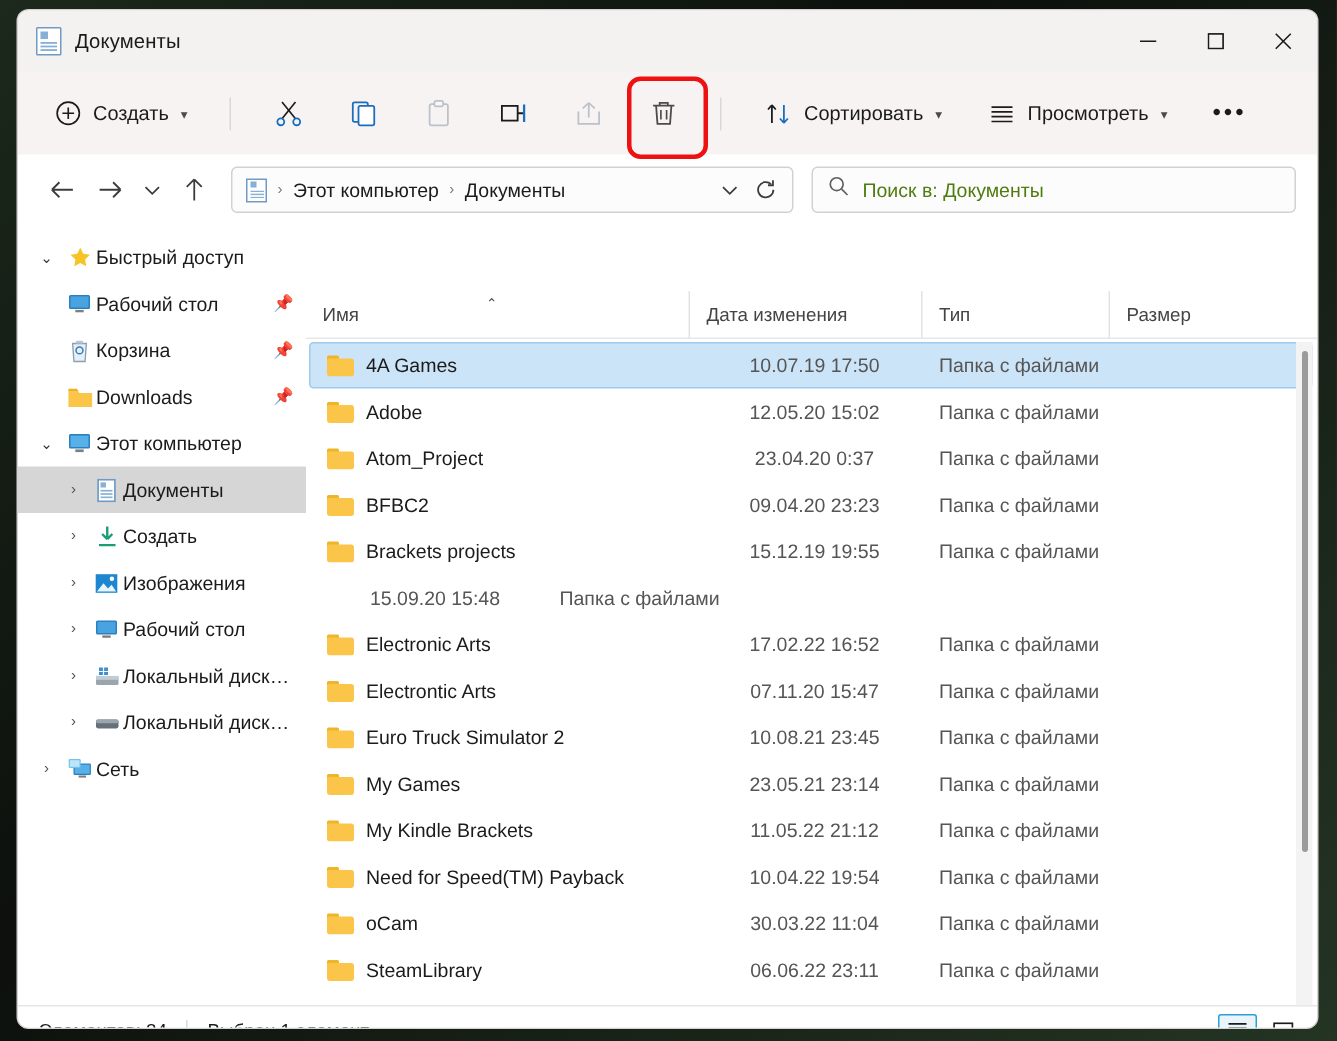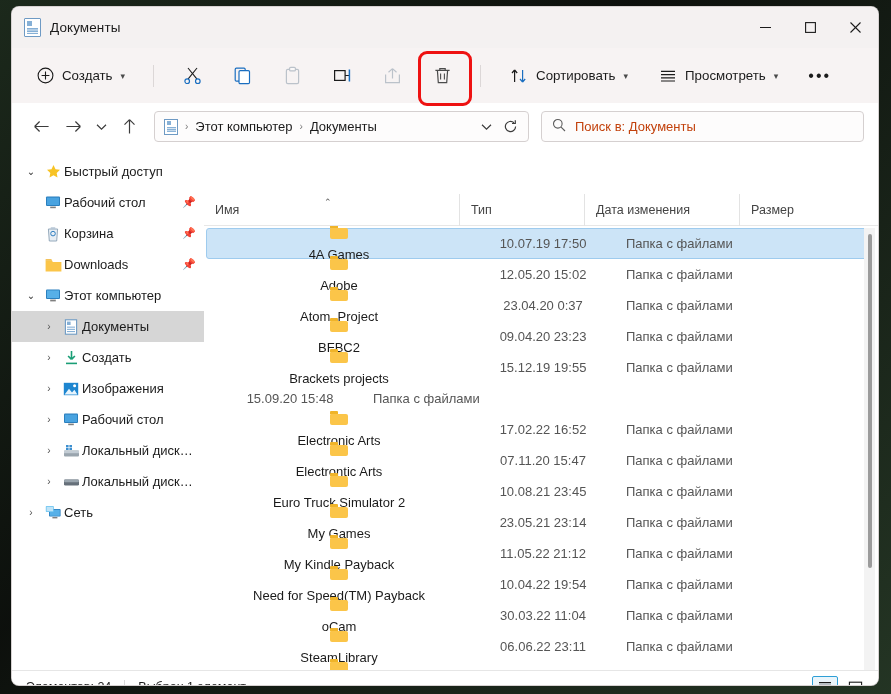--- a/index.html
+++ b/index.html
@@ -150,21 +150,21 @@
   .searchbox {
     width: 323px; height: 31px;
     border: 1px solid #d5d0d0;
     border-radius: 4px;
     background: #fdfcfc;
     display: flex; align-items: center;
     gap: 9px; padding: 0 10px;
     margin-left: 10px;
     flex: none;
   }
-  .search-ph { font-size: 13px; color: #c2410c; }
+  .search-ph { font-size: 13px; color: #4d7c0f; }
 
   
   .body-area { display: flex; height: 520px; background: #ffffff; }
 
   
   .sidebar {
     width: 192px;
     background: #ffffff;
     padding-top: 6px;
     font-size: 13px;
@@ -221,21 +221,21 @@
     font-size: 13px; color: #1b1b1b;
     margin: 0 3px 0 2px;
     border-radius: 3px;
     border: 1px solid transparent;
   }
   .row.selected {
     background: #cce4f7;
     border-color: #9ecbee;
   }
   .cell { padding-left: 11px; flex: none; overflow: hidden; white-space: nowrap; }
-  .cell.name { width: 253px; display: flex; align-items: center; gap: 8px; flex-direction: column; }
+  .cell.name { width: 253px; display: flex; align-items: center; gap: 8px; }
   .cell.date { width: 155px; color: #555; text-align: center; }
   .cell.type { width: 125px; color: #555; }
   .cell.size { width: 95px; color: #555; }
   .folder {
     width: 18px; height: 14px; position: relative; flex: none;
   }
   .folder::before {
     content:""; position:absolute; left:0; top:0; width:8px; height:3px;
     background:#f0b429; border-radius:1px 1px 0 0;
   }
@@ -618,25 +618,25 @@
           <span class="sb-label">Сеть</span>
         </div>
       </div>
 
       <div class="filelist">
         <div class="col-head">
           <div class="col name">
             <span>Имя</span>
             <span class="sortcaret">⌃</span>
           </div>
+          <div class="col date">
+            <span>Дата изменения</span>
+          </div>
           <div class="col type">
             <span>Тип</span>
-          </div>
-          <div class="col date">
-            <span>Дата изменения</span>
           </div>
           <div class="col size">
             <span>Размер</span>
           </div>
         </div>
 
         <div class="rows" id="rows-container">
             <div class="row selected">
               <div class="cell name">
                 <span class="folder"></span>
@@ -719,21 +719,21 @@
                 <span class="folder"></span>
                 <span>My Games</span>
               </div>
               <div class="cell date">23.05.21 23:14</div>
               <div class="cell type">Папка с файлами</div>
               <div class="cell size"></div>
             </div>
             <div class="row">
               <div class="cell name">
                 <span class="folder"></span>
-                <span>My Kindle Payback</span>
+                <span>My Kindle Brackets</span>
               </div>
               <div class="cell date">11.05.22 21:12</div>
               <div class="cell type">Папка с файлами</div>
               <div class="cell size"></div>
             </div>
             <div class="row">
               <div class="cell name">
                 <span class="folder"></span>
                 <span>Need for Speed(TM) Payback</span>
               </div>

